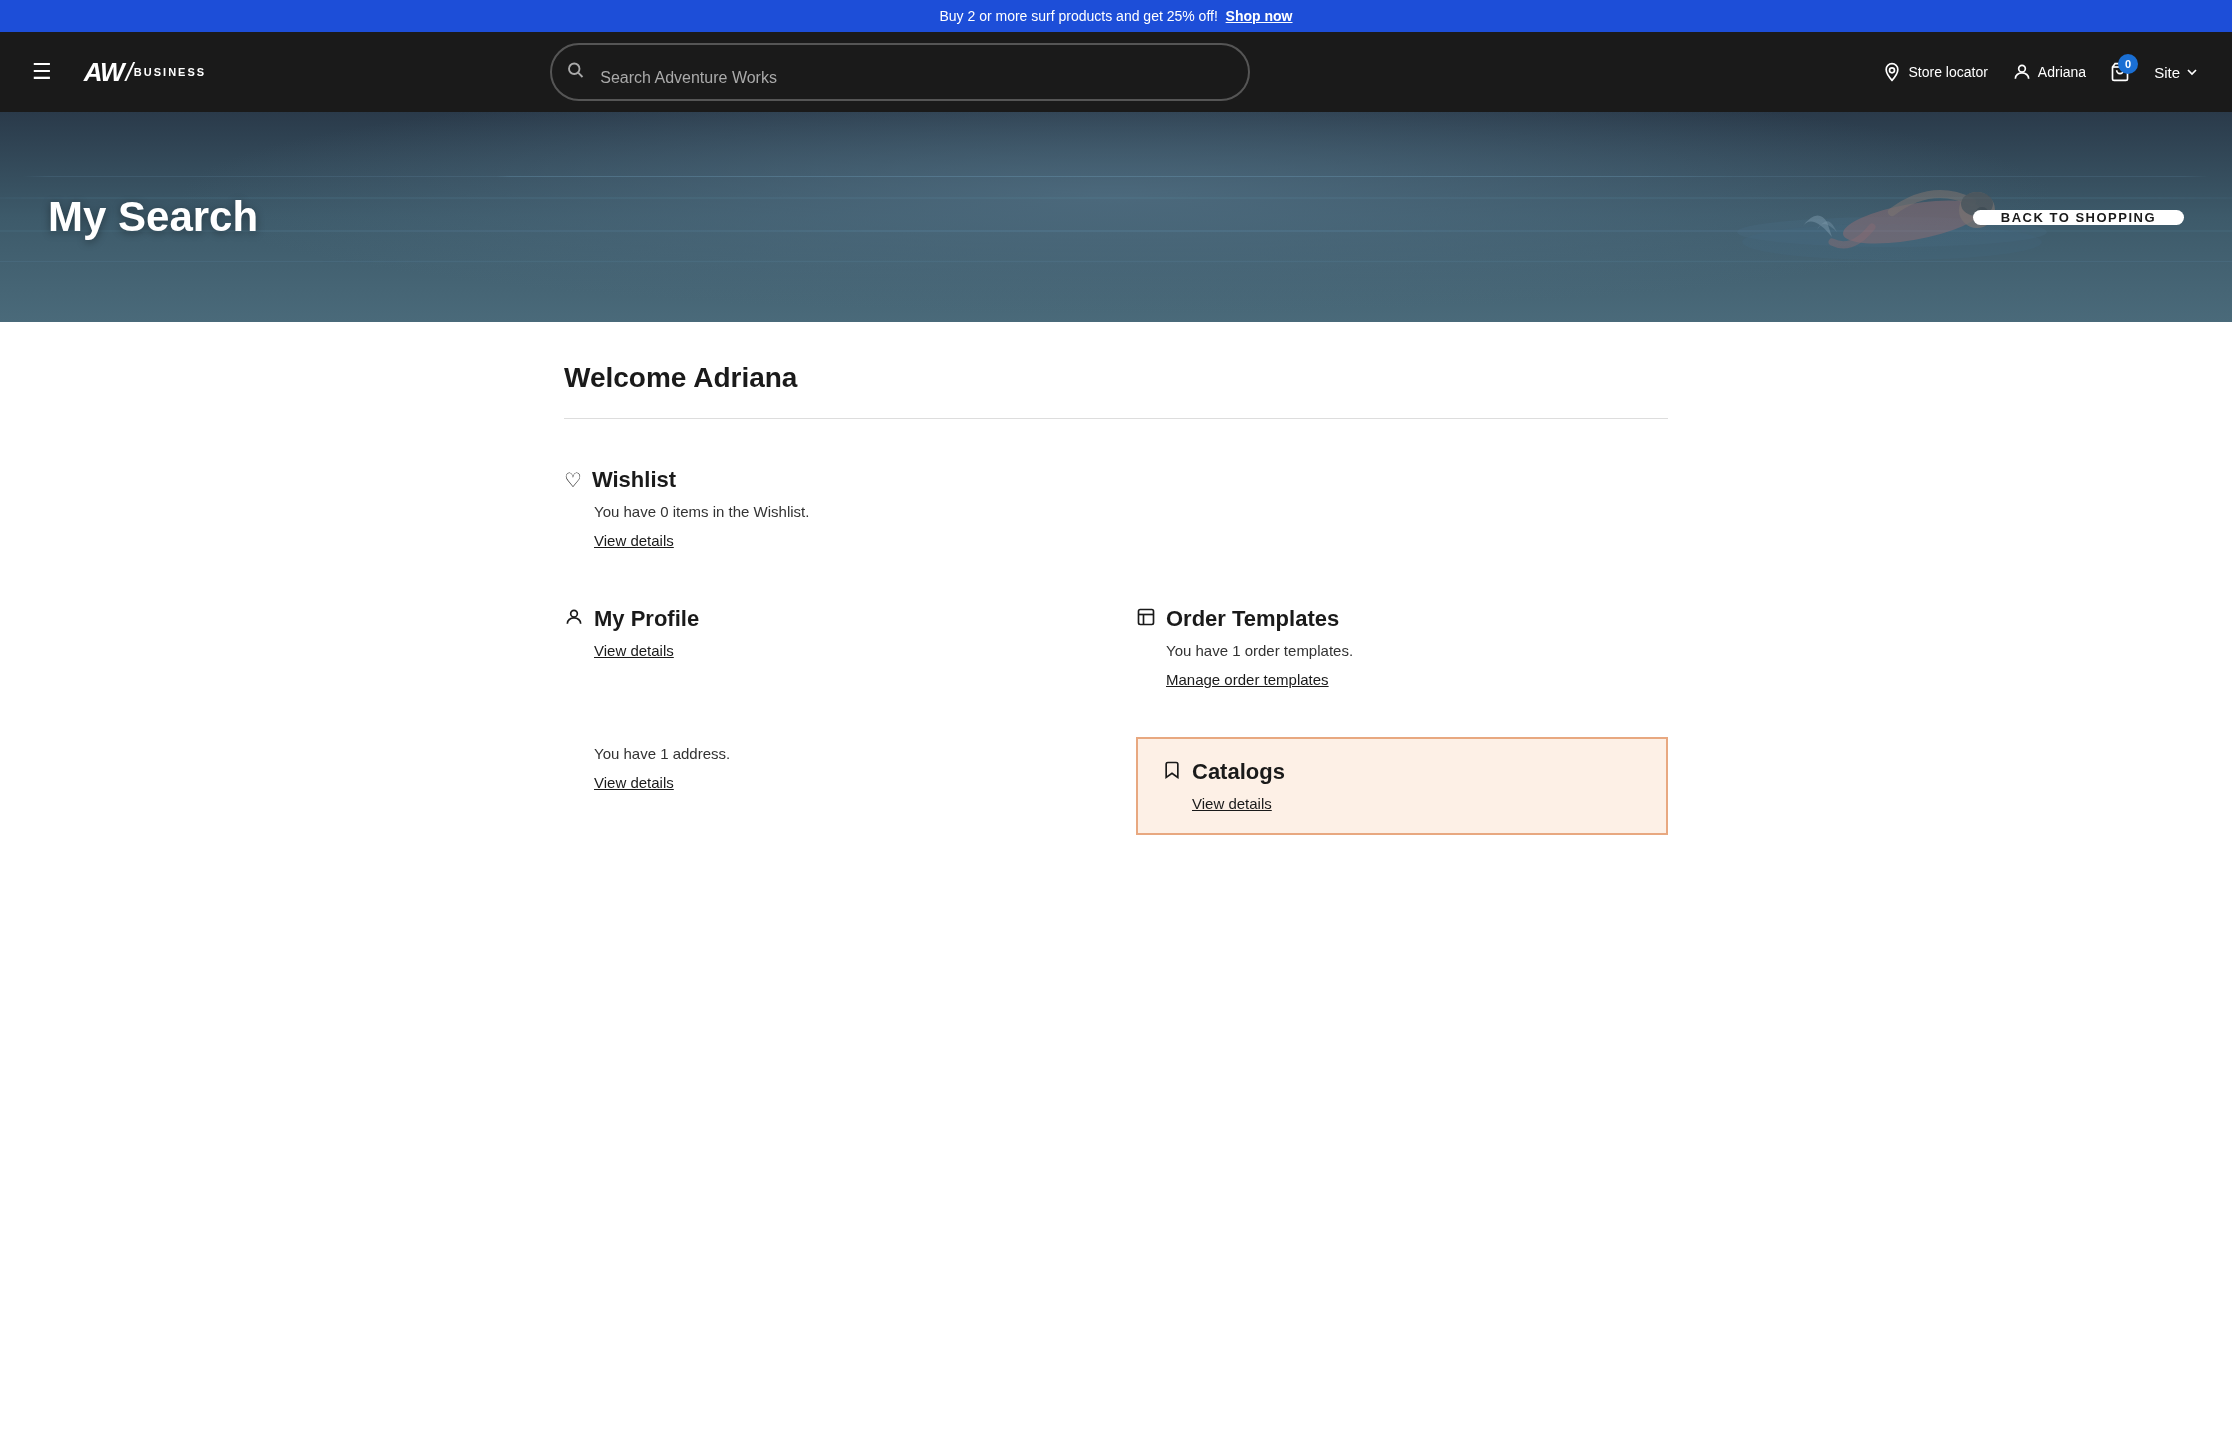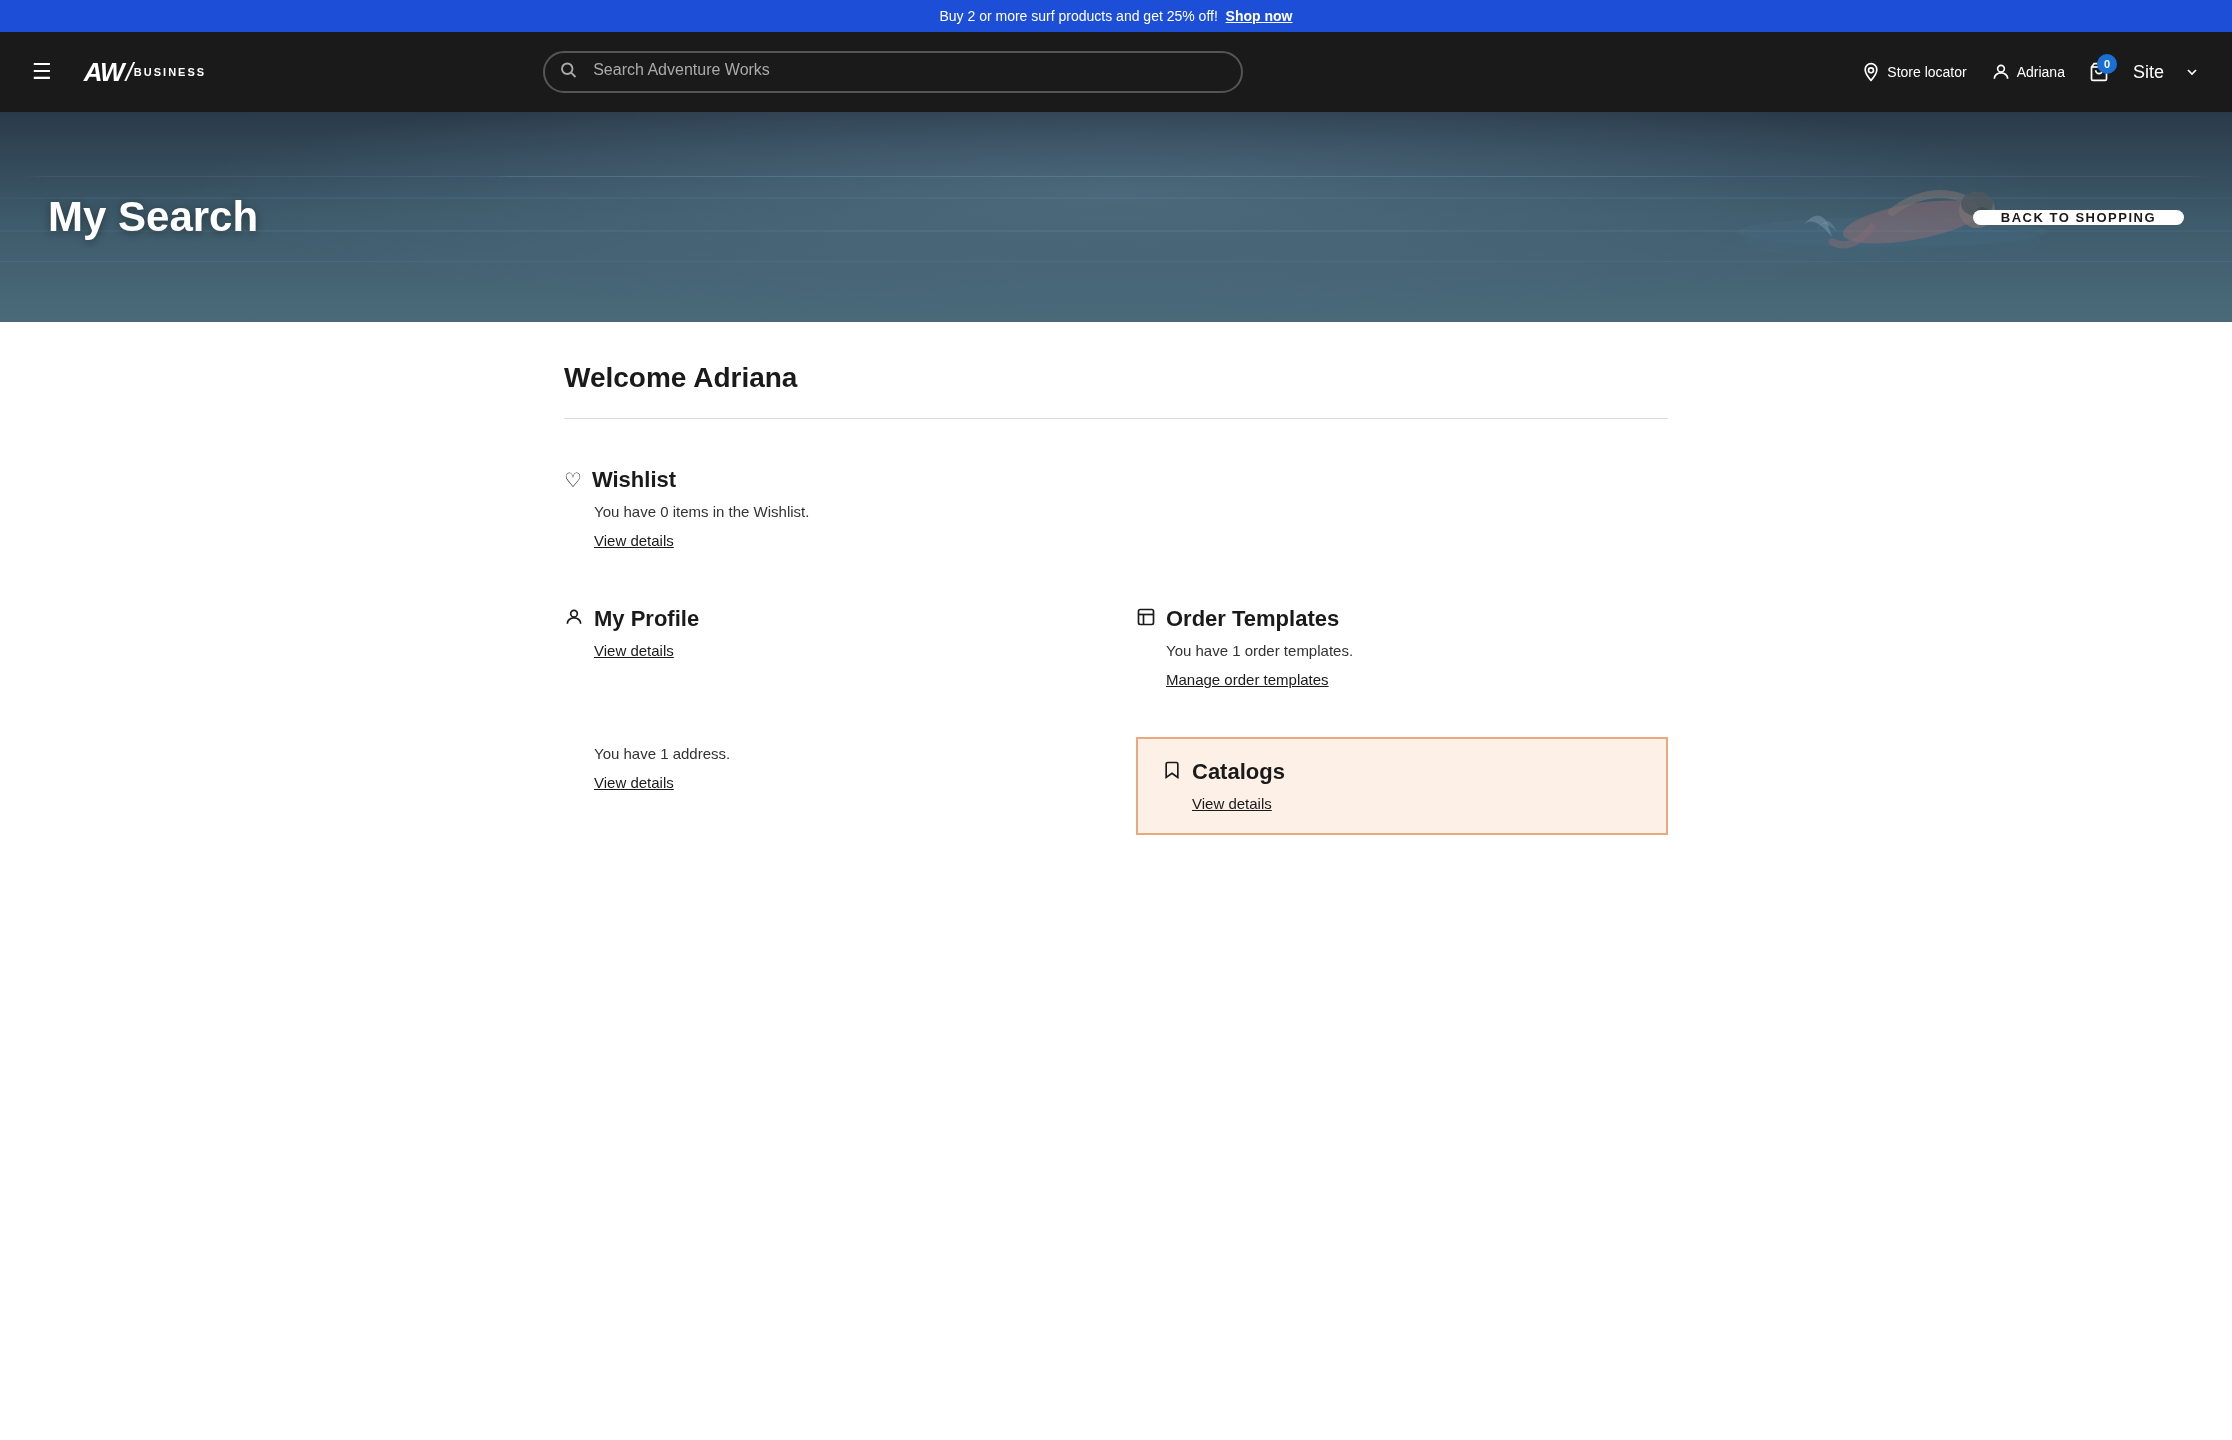--- a/index.html
+++ b/index.html
@@ -54,21 +54,21 @@
       justify-content: center;
     }
     .search-bar {
       flex: 1;
       max-width: 700px;
       position: relative;
       margin: 0 auto;
     }
     .search-bar input {
       width: 100%;
-      padding: 8px 20px 12px 48px;
+      padding: 24px 20px 12px 48px;
       border-radius: 30px;
       border: 2px solid #555;
       background: transparent;
       color: #fff;
       font-size: 16px;
       outline: none;
     }
     .search-bar input::placeholder { color: #aaa; }
     .search-icon-wrap {
       position: absolute;
@@ -106,23 +106,23 @@
       height: 20px;
       font-size: 11px;
       font-weight: 700;
       display: flex;
       align-items: center;
       justify-content: center;
     }
     .site-btn {
       display: flex;
       align-items: center;
-      gap: 20px;
-      color: #fff;
-      font-size: 18px;
+      gap: 4px;
+      color: #fff;
+      font-size: 15px;
       cursor: pointer;
     }
 
     
     .hero {
       position: relative;
       height: 210px;
       background: linear-gradient(to bottom, #2a3a4a 0%, #3d5a70 40%, #4a6a7a 70%, #5a7a8a 100%);
       overflow: hidden;
       display: flex;

